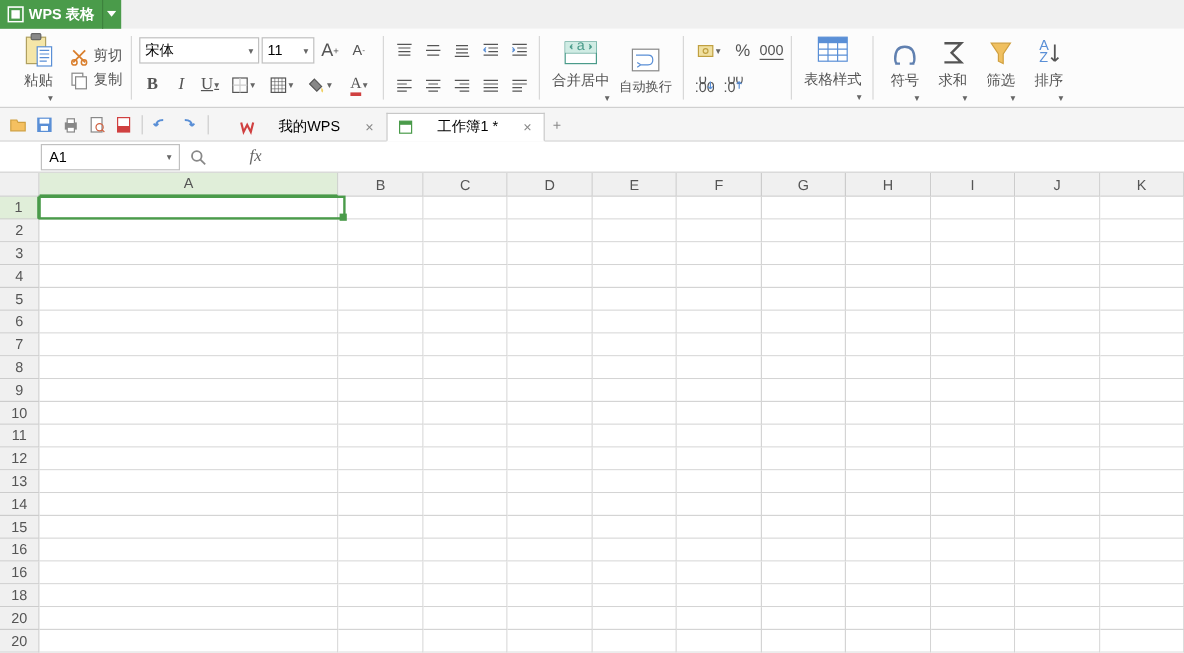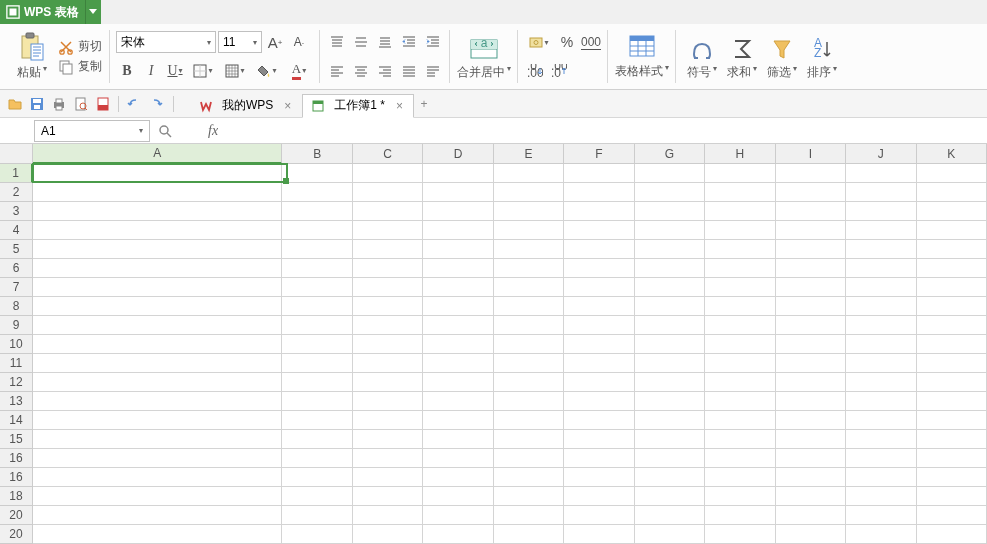--- a/index.html
+++ b/index.html
@@ -14,35 +14,35 @@
 .tab { padding: 0 12px; display: flex; align-items: center; color: #444; cursor: pointer; }
 .tab.active { background: #fff; color: #4a9b4a; border-top: 2px solid #4a9b4a; border-left: 1px solid #ccc; border-right: 1px solid #ccc; }
 .tab:not(.active) { border: 1px solid transparent; }
 
 
 .ribbon { height: 66px; background: #fcfcfc; border-bottom: 1px solid #d0d0d0; display: flex; padding: 2px 4px; }
 .rgroup { display: flex; flex-direction: column; padding: 2px 6px; position: relative; }
 .rgroup::after { content: ""; position: absolute; right: 0; top: 4px; bottom: 4px; width: 1px; background: #d8d8d8; }
 .rgroup.noborder::after { display: none; }
 .big-btn { display: flex; flex-direction: column; align-items: center; justify-content: center; width: 44px; height: 60px; gap: 2px; cursor: pointer; }
-.big-btn .lbl { font-size: 11px; color: #555; display: flex; align-items: flex-start; gap: 1px; }
+.big-btn .lbl { font-size: 11px; color: #555; display: flex; align-items: flex-end; gap: 1px; flex-direction: column; }
 .mini { display: flex; align-items: center; gap: 4px; height: 20px; cursor: pointer; color: #555; padding: 0 2px; }
 .mini svg, .mini .ico { width: 16px; height: 16px; }
 .row { display: flex; align-items: center; gap: 2px; height: 30px; }
 .select-box { border: 1px solid #c0c0c0; background: #fff; height: 22px; display: flex; align-items: center; padding: 0 4px; min-width: 50px; justify-content: space-between; cursor: pointer; }
 .ico-btn { width: 22px; height: 22px; display: flex; align-items: center; justify-content: center; cursor: pointer; color: #555; }
 .ico-btn.wdrop { width: 30px; }
 .drop-arrow { font-size: 8px; color: #666; margin-left: 1px; }
 svg { display: block; }
 
 
 .qa-row { height: 28px; background: #f5f5f5; border-bottom: 1px solid #d8d8d8; display: flex; align-items: center; padding: 0 6px; gap: 4px; }
 .qa-ico { width: 18px; height: 18px; display: flex; align-items: center; justify-content: center; cursor: pointer; }
 .doc-tabs { display: flex; align-items: center; margin-left: 8px; height: 28px; }
-.doc-tab { display: flex; align-items: center; gap: 9px; padding: 0 8px; height: 24px; border: 1px solid transparent; cursor: pointer; position: relative; top: 2px; }
+.doc-tab { display: flex; align-items: center; gap: 19px; padding: 0 8px; height: 24px; border: 1px solid transparent; cursor: pointer; position: relative; top: 2px; }
 .doc-tab.active { background: #fff; border: 1px solid #c8c8c8; border-bottom: 1px solid #fff; }
 .doc-close { cursor: pointer; color: #888; padding: 0 2px; }
 .doc-add { width: 20px; display: flex; align-items: center; justify-content: center; cursor: pointer; color: #888; }
 
 
 .formula-bar { height: 26px; display: flex; align-items: center; border-bottom: 1px solid #d0d0d0; }
 .name-box { width: 116px; height: 22px; border: 1px solid #c0c0c0; margin-left: 34px; display: flex; align-items: center; padding: 0 6px; justify-content: space-between; background: #fff; }
 .fx-area { display: flex; align-items: center; gap: 8px; margin-left: 8px; color: #777; }
 .fx-lbl { font-style: italic; font-family: "Times New Roman", serif; font-size: 14px; color: #666; margin-left: 28px; }
 .fx-input { flex: 1; height: 22px; border: none; padding: 0 6px; }
@@ -224,20 +224,28 @@
           <rect x="2" y="4" width="26" height="18" fill="#fff" stroke="#4a9b8a"></rect>
           <path d="M2 13 h26" stroke="#4a9b8a"></path>
           <rect x="2" y="4" width="26" height="9" fill="#d0ece4"></rect>
           <path d="M8 8 L6 8 M6 8 L8 6 M6 8 L8 10 M22 8 L24 8 M24 8 L22 6 M24 8 L22 10" stroke="#4a9b8a"></path>
           <text x="15" y="11" text-anchor="middle" font-size="7" fill="#4a9b8a">a</text>
         </svg>
       <span class="lbl">
           <span>合并居中</span>
           <span class="drop-arrow">▾</span>
         </span>
+    </div>
+    <div class="big-btn" style="width:52px;">
+      <svg width="28" height="26" viewBox="0 0 28 26">
+          <rect x="3" y="4" width="22" height="18" fill="#fff" stroke="#888"></rect>
+          <path d="M6 9 h10 q4 0 4 4 t-4 4 h-6" stroke="#5a8fd6" fill="none"></path>
+          <path d="M10 17 l-3 -2 M10 17 l-3 2" stroke="#5a8fd6"></path>
+        </svg>
+      <span class="lbl">自动换行</span>
     </div>
   </div>
 
   <div class="rgroup">
     <div class="row">
       <div class="ico-btn wdrop">
           <svg width="14" height="14">
             <rect x="1" y="3" width="12" height="9" fill="#f0e0a0" stroke="#c0a040"></rect>
             <circle cx="7" cy="7.5" r="2" fill="none" stroke="#c0a040"></circle>
           </svg>

